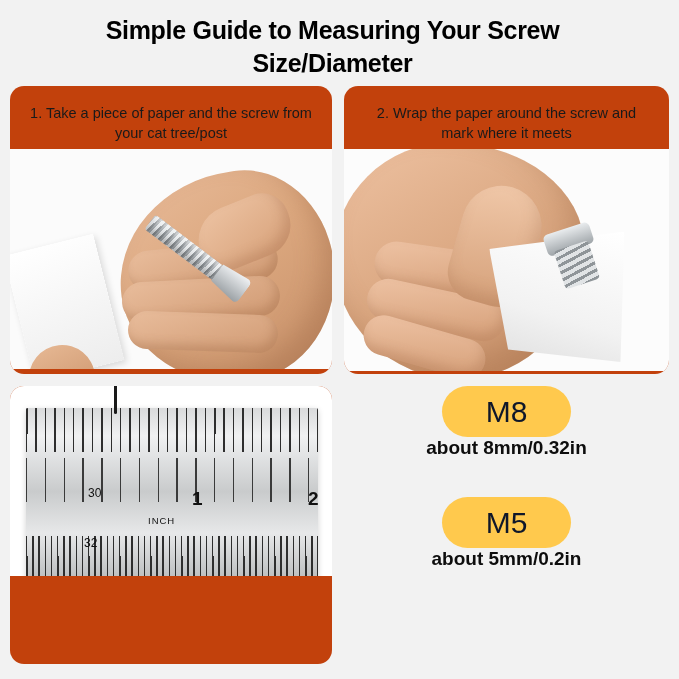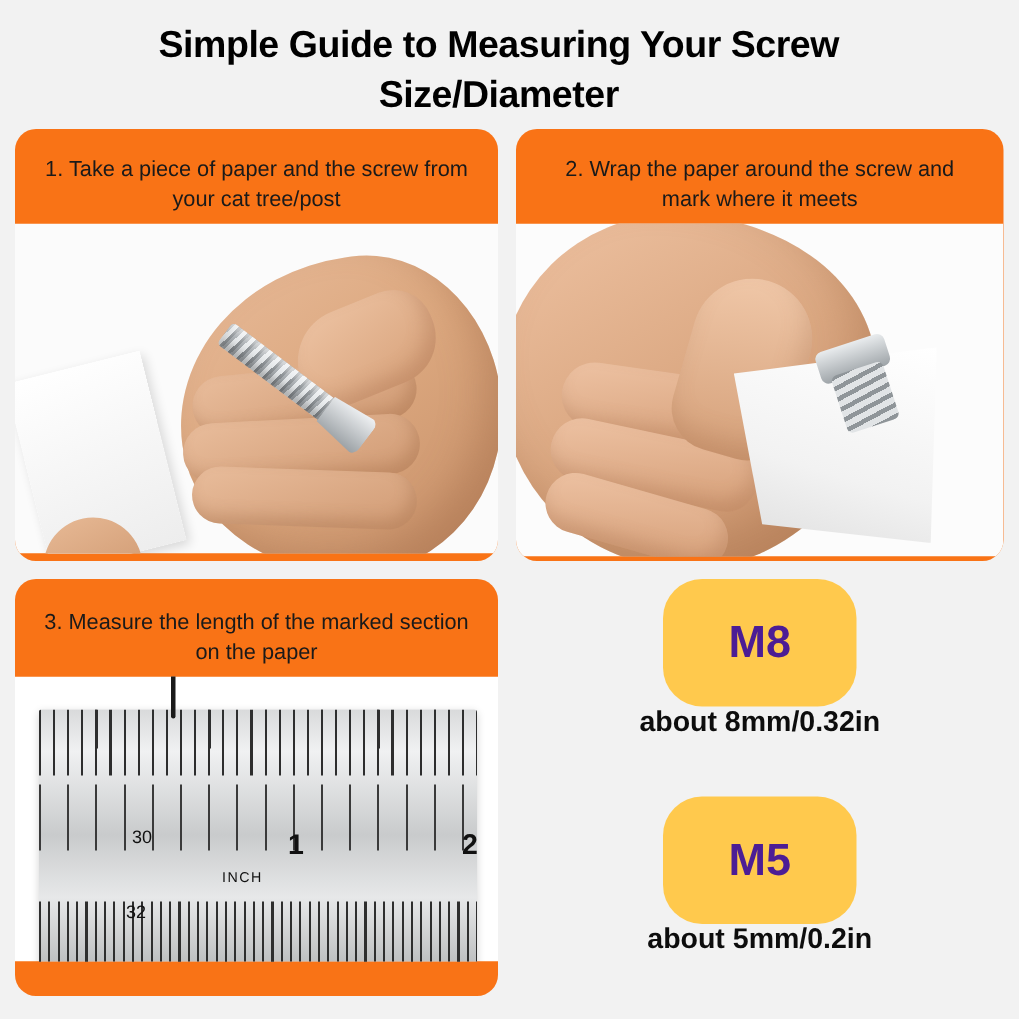--- a/index.html
+++ b/index.html
@@ -27,21 +27,21 @@
   }
 
   
   .cards {
     position: absolute;
     left: 10px; top: 86px;
     width: 659px;
   }
   .card {
     position: absolute;
-    background: #f97316;
+    background: #c2410c;
     border-radius: 14px;
     overflow: hidden;
   }
   #card1 { left: 0px;   top: 0px;   width: 322px; height: 288px; }
   #card2 { left: 334px; top: 0px;   width: 325px; height: 288px; }
   #card3 { left: 0px;   top: 300px; width: 322px; height: 278px; }
 
   .card-caption {
     padding: 18px 16px 6px 16px;
     text-align: center;
@@ -213,24 +213,24 @@
     position: absolute;
     left: 344px; top: 386px;
     width: 325px;
   }
   .size-block { text-align: center; }
   .size-block + .size-block { margin-top: 38px; }
   .pill {
     display: inline-block;
     background: #ffc champion;
     background: #ffc94d;
-    color: #4c1d95;
+    color: #0f172a;
     font-size: 30px;
-    font-weight: bold;
-    padding: 26px 44px;
+    font-weight: normal;
+    padding: 9px 44px;
     border-radius: 26px;
     line-height: 1.1;
   }
   .size-desc {
     font-size: 19px;
     font-weight: bold;
     color: #0d0d0d;
   }
 </style>
 </head>
@@ -271,21 +271,20 @@
         <div class="p2-thumb"></div>
         <div class="p2-paper"></div>
         <div class="p2-screw">
           <div class="p2-screw-head"></div>
           <div class="p2-screw-thread"></div>
         </div>
       </div>
     </div>
 
     <div class="card" id="card3">
-      <div class="card-caption">3. Measure the length of the marked section on the paper</div>
       <div class="photo">
         <div class="p3-bg"></div>
         <div class="ruler">
           <div class="tick-row-top"></div>
           <div class="tick-row-top2"></div>
           <div class="mid-band"></div>
           <div class="bottom-band"></div>
           <div class="bottom-band2"></div>
           <div class="r-label r-20">30</div>
           <div class="r-label r-32">32</div>

